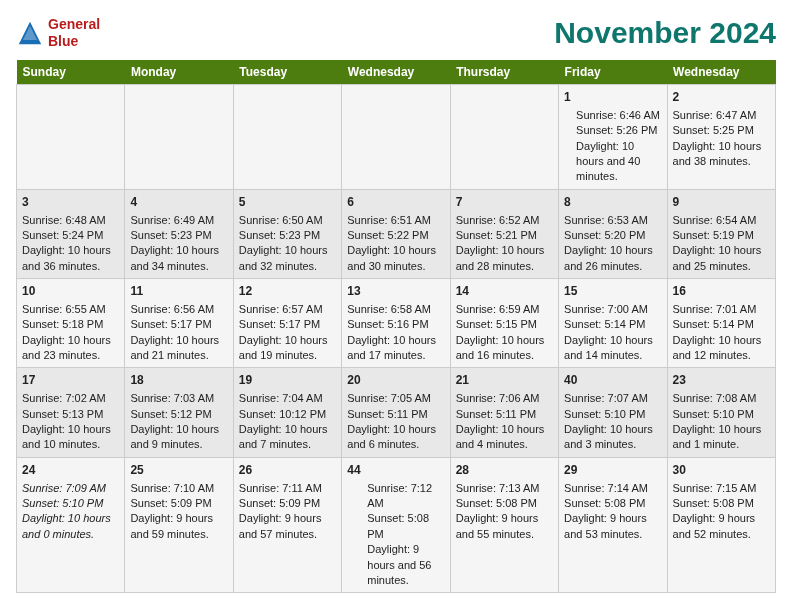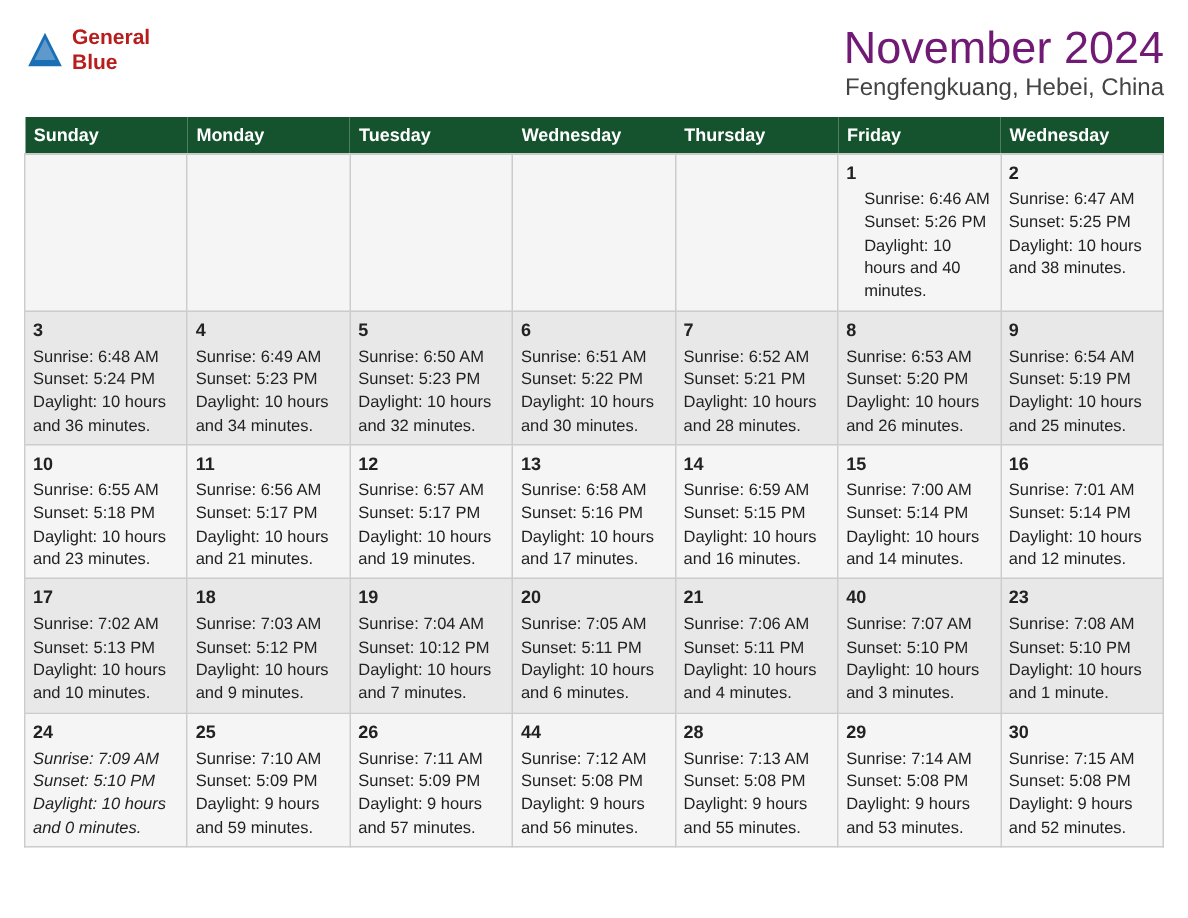--- a/index.html
+++ b/index.html
@@ -31,35 +31,35 @@
     }
     .logo-icon {
       width: 28px;
       height: 28px;
     }
     .title-block {
       text-align: right;
     }
     .title-block h1 {
       font-size: 30px;
-      font-weight: normal;
-      color: #701a75;
+      font-weight: bold;
+      color: #0f766e;
     }
     .title-block h2 {
       font-size: 16px;
       font-weight: normal;
       color: #444;
     }
     table {
       width: 100%;
       border-collapse: collapse;
       font-size: 11px;
     }
     thead tr th {
-      background-color: #14532d;
+      background-color: #4d7c0f;
       color: #fff;
       text-align: left;
       padding: 5px 6px;
       font-size: 12px;
       font-weight: bold;
     }
     tbody tr td {
       border: 1px solid #ccc;
       vertical-align: top;
       padding: 4px 5px;
@@ -93,21 +93,20 @@
       <polygon points="20,4 36,36 4,36" fill="#1a6eb5"></polygon>
       <polygon points="20,10 30,30 10,30" fill="#fff" opacity="0.3"></polygon>
     </svg>
     <div class="logo-text">
       <span>General</span><br>
       <span>Blue</span>
     </div>
   </div>
   <div class="title-block">
     <h1>November 2024</h1>
-    <h2>Fengfengkuang, Hebei, China</h2>
   </div>
 </div>
 
 <table>
   <thead>
     <tr id="weekday-header">
     <th>Sunday</th>
         <th>Monday</th>
         <th>Tuesday</th>
         <th>Wednesday</th>
@@ -282,21 +281,21 @@
 Daylight: 9 hours and 59 minutes.</div>
         </td>
         <td>
           <span class="day-num">26</span>
           <div style="white-space: pre-wrap;">Sunrise: 7:11 AM
 Sunset: 5:09 PM
 Daylight: 9 hours and 57 minutes.</div>
         </td>
         <td>
           <span class="day-num">44</span>
-          <div style="white-space: pre-wrap;">Sunrise: 7:12 AM
+          <div style="white-space: pre-wrap; margin-left: 20px;">Sunrise: 7:12 AM
 Sunset: 5:08 PM
 Daylight: 9 hours and 56 minutes.</div>
         </td>
         <td>
           <span class="day-num">28</span>
           <div style="white-space: pre-wrap;">Sunrise: 7:13 AM
 Sunset: 5:08 PM
 Daylight: 9 hours and 55 minutes.</div>
         </td>
         <td>

